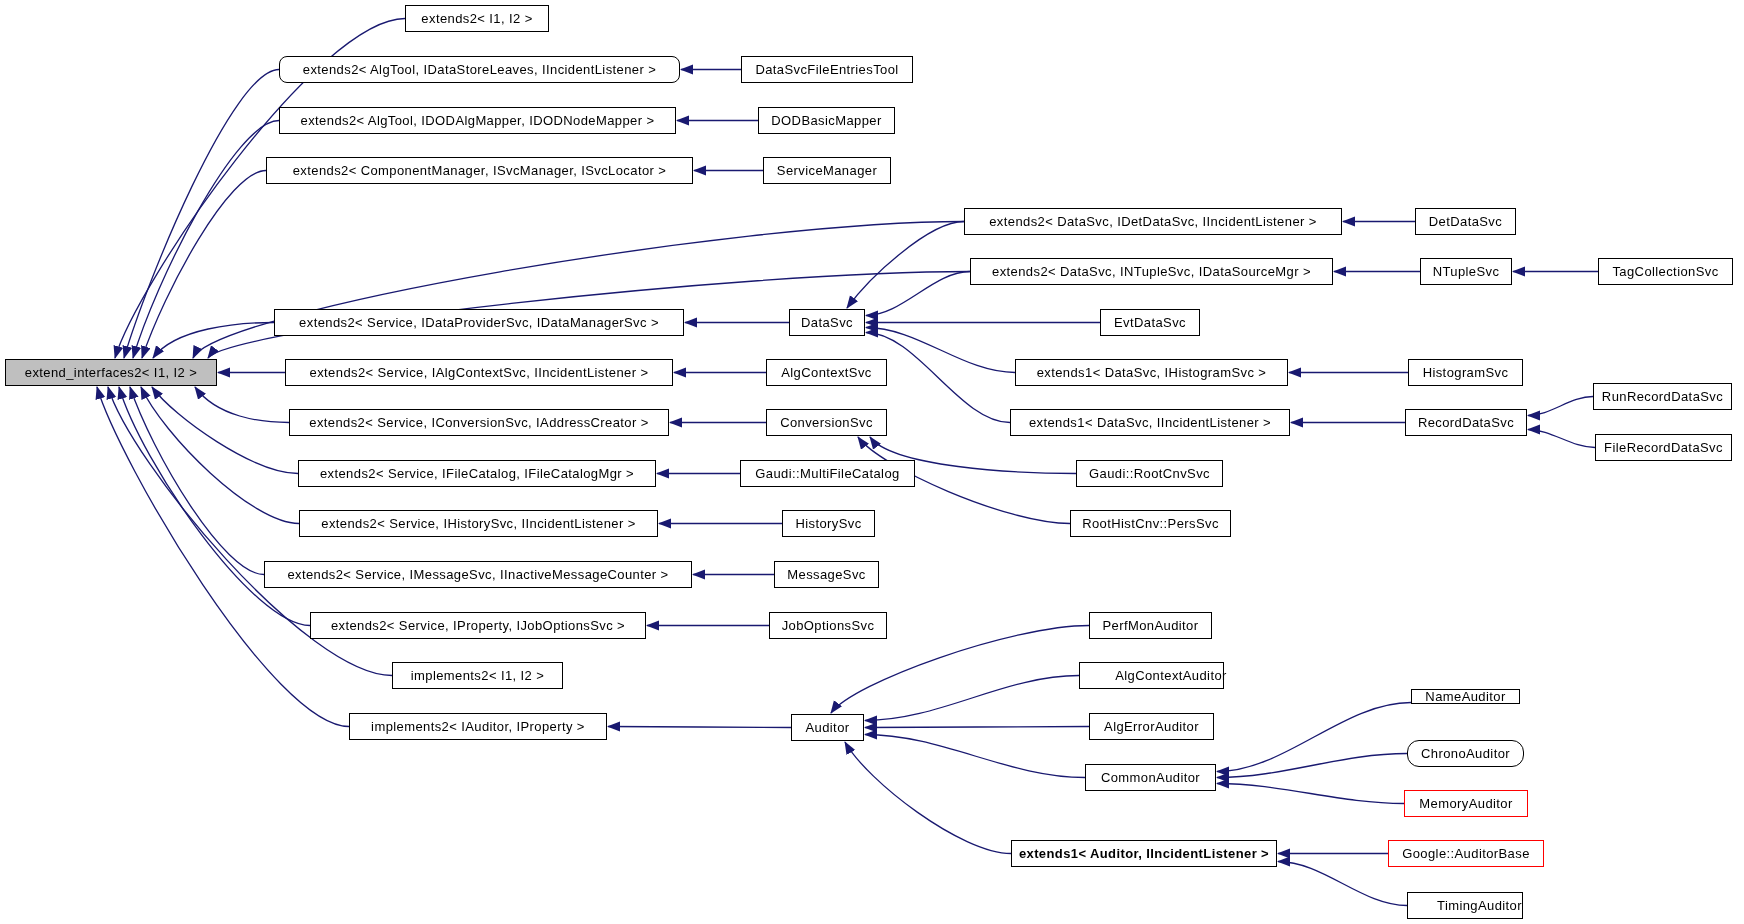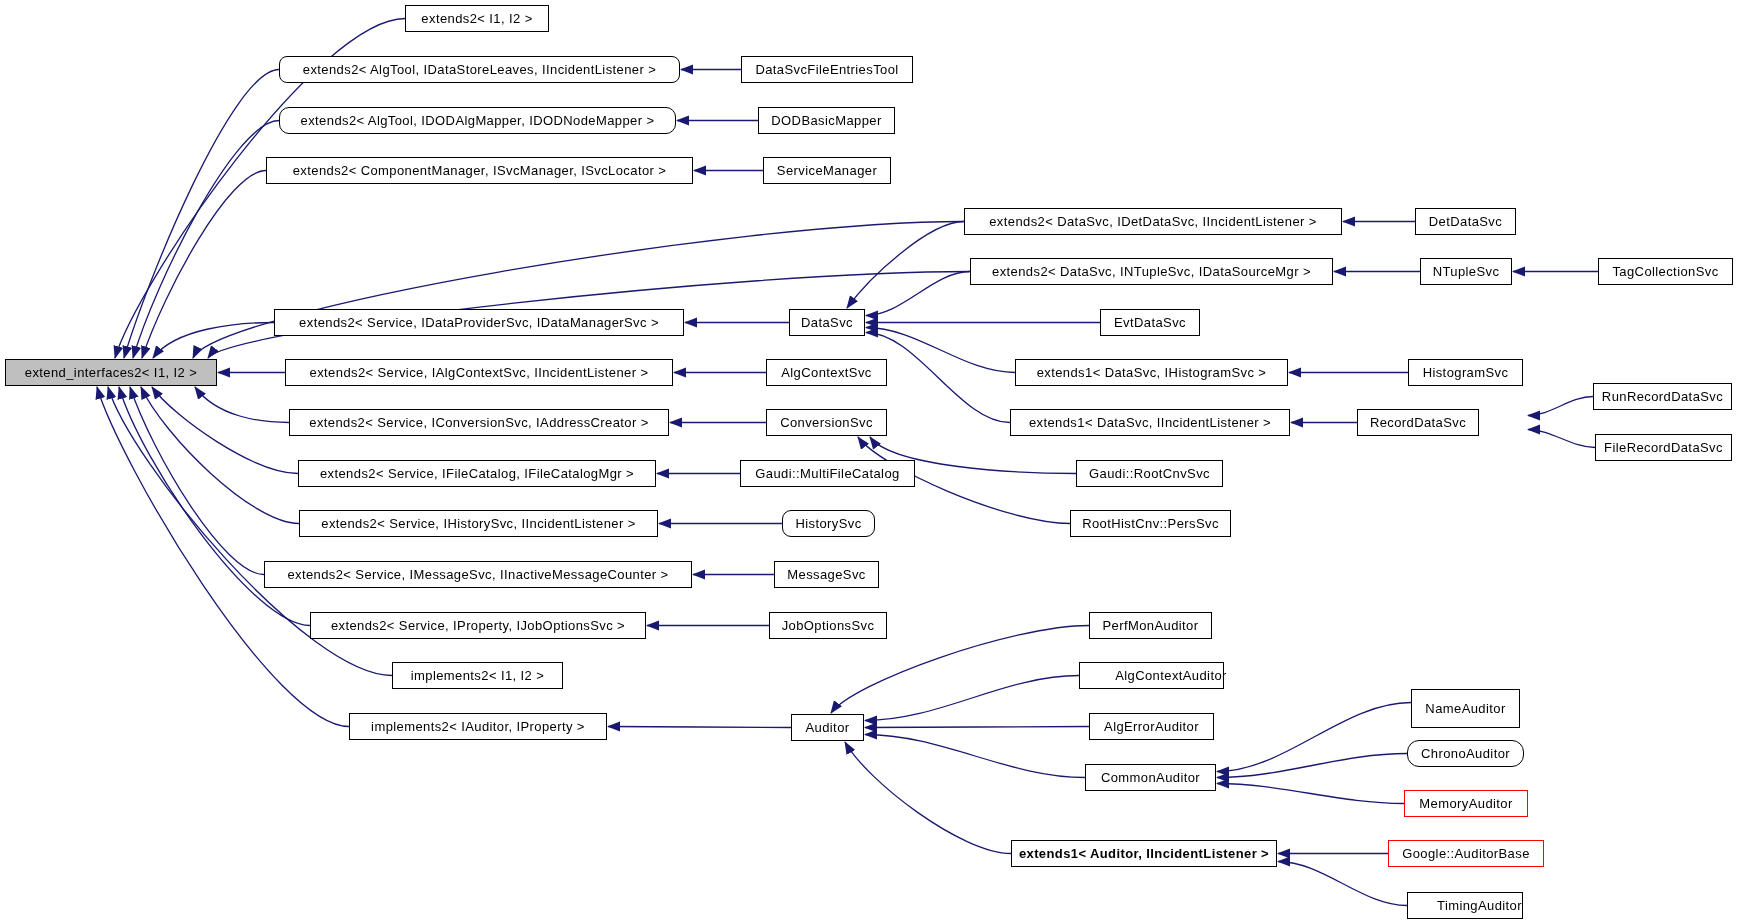--- a/index.html
+++ b/index.html
@@ -99,21 +99,21 @@
       <path d="M1411,702.5 C1343.1,702.5 1284.9,771.5 1217,771.5" class="edge" marker-end="url(#arrow)"></path>
       <path d="M1407,753.5 C1340.5,753.5 1283.5,777.5 1217,777.5" class="edge" marker-end="url(#arrow)"></path>
       <path d="M1404,803.5 C1338.55,803.5 1282.45,783.5 1217,783.5" class="edge" marker-end="url(#arrow)"></path>
       <path d="M1388,853.5 C1349.5,853.5 1316.5,853.5 1278,853.5" class="edge" marker-end="url(#arrow)"></path>
       <path d="M1407,905.5 C1361.85,905.5 1323.15,861.5 1278,861.5" class="edge" marker-end="url(#arrow)"></path>
     </svg>
   <div id="nodes-layer">
       <div class="node root" style="left: 5px; top: 359px; width: 212px; height: 27px;">extend_interfaces2&lt; I1, I2 &gt;</div>
       <div class="node" style="left: 405px; top: 5px; width: 144px; height: 27px;">extends2&lt; I1, I2 &gt;</div>
       <div class="node" style="left: 279px; top: 56px; width: 401px; height: 27px; border-radius: 8px;">extends2&lt; AlgTool, IDataStoreLeaves, IIncidentListener &gt;</div>
-      <div class="node" style="left: 279px; top: 107px; width: 397px; height: 27px; border-radius: 10px;">extends2&lt; AlgTool, IDODAlgMapper, IDODNodeMapper &gt;</div>
+      <div class="node" style="left: 279px; top: 107px; width: 397px; height: 27px;">extends2&lt; AlgTool, IDODAlgMapper, IDODNodeMapper &gt;</div>
       <div class="node" style="left: 266px; top: 157px; width: 427px; height: 27px;">extends2&lt; ComponentManager, ISvcManager, ISvcLocator &gt;</div>
       <div class="node" style="left: 964px; top: 208px; width: 378px; height: 27px;">extends2&lt; DataSvc, IDetDataSvc, IIncidentListener &gt;</div>
       <div class="node" style="left: 970px; top: 258px; width: 363px; height: 27px;">extends2&lt; DataSvc, INTupleSvc, IDataSourceMgr &gt;</div>
       <div class="node" style="left: 274px; top: 309px; width: 410px; height: 27px;">extends2&lt; Service, IDataProviderSvc, IDataManagerSvc &gt;</div>
       <div class="node" style="left: 285px; top: 359px; width: 388px; height: 27px;">extends2&lt; Service, IAlgContextSvc, IIncidentListener &gt;</div>
       <div class="node" style="left: 289px; top: 409px; width: 380px; height: 27px;">extends2&lt; Service, IConversionSvc, IAddressCreator &gt;</div>
       <div class="node" style="left: 298px; top: 460px; width: 358px; height: 27px;">extends2&lt; Service, IFileCatalog, IFileCatalogMgr &gt;</div>
       <div class="node" style="left: 299px; top: 510px; width: 359px; height: 27px;">extends2&lt; Service, IHistorySvc, IIncidentListener &gt;</div>
       <div class="node" style="left: 264px; top: 561px; width: 428px; height: 27px;">extends2&lt; Service, IMessageSvc, IInactiveMessageCounter &gt;</div>
       <div class="node" style="left: 310px; top: 612px; width: 336px; height: 27px;">extends2&lt; Service, IProperty, IJobOptionsSvc &gt;</div>
@@ -125,34 +125,34 @@
       <div class="node" style="left: 1415px; top: 208px; width: 101px; height: 27px;">DetDataSvc</div>
       <div class="node" style="left: 1420px; top: 258px; width: 92px; height: 27px;">NTupleSvc</div>
       <div class="node" style="left: 1598px; top: 258px; width: 135px; height: 27px;">TagCollectionSvc</div>
       <div class="node" style="left: 789px; top: 309px; width: 76px; height: 27px;">DataSvc</div>
       <div class="node" style="left: 1100px; top: 309px; width: 100px; height: 27px;">EvtDataSvc</div>
       <div class="node" style="left: 766px; top: 359px; width: 121px; height: 27px;">AlgContextSvc</div>
       <div class="node" style="left: 1015px; top: 359px; width: 273px; height: 27px;">extends1&lt; DataSvc, IHistogramSvc &gt;</div>
       <div class="node" style="left: 1408px; top: 359px; width: 115px; height: 27px;">HistogramSvc</div>
       <div class="node" style="left: 766px; top: 409px; width: 121px; height: 27px;">ConversionSvc</div>
       <div class="node" style="left: 1010px; top: 409px; width: 280px; height: 27px;">extends1&lt; DataSvc, IIncidentListener &gt;</div>
-      <div class="node" style="left: 1357px; top: 409px; width: 122px; height: 27px;">RecordDataSvc</div>
+      <div class="node" style="left: 1405px; top: 409px; width: 122px; height: 27px;">RecordDataSvc</div>
       <div class="node" style="left: 1593px; top: 383px; width: 139px; height: 27px;">RunRecordDataSvc</div>
       <div class="node" style="left: 1595px; top: 434px; width: 137px; height: 27px;">FileRecordDataSvc</div>
       <div class="node" style="left: 740px; top: 460px; width: 175px; height: 27px;">Gaudi::MultiFileCatalog</div>
       <div class="node" style="left: 1076px; top: 460px; width: 147px; height: 27px;">Gaudi::RootCnvSvc</div>
-      <div class="node" style="left: 782px; top: 510px; width: 93px; height: 27px; border-radius: 9px;">HistorySvc</div>
+      <div class="node" style="left: 782px; top: 510px; width: 93px; height: 27px;">HistorySvc</div>
       <div class="node" style="left: 1070px; top: 510px; width: 161px; height: 27px;">RootHistCnv::PersSvc</div>
       <div class="node" style="left: 774px; top: 561px; width: 105px; height: 27px;">MessageSvc</div>
       <div class="node" style="left: 769px; top: 612px; width: 118px; height: 27px;">JobOptionsSvc</div>
       <div class="node" style="left: 1089px; top: 612px; width: 123px; height: 27px;">PerfMonAuditor</div>
       <div class="node" style="left: 1079px; top: 662px; width: 145px; height: 27px; padding-left: 39px;">AlgContextAuditor</div>
       <div class="node" style="left: 791px; top: 714px; width: 73px; height: 27px;">Auditor</div>
       <div class="node" style="left: 1089px; top: 713px; width: 125px; height: 27px;">AlgErrorAuditor</div>
-      <div class="node" style="left: 1411px; top: 689px; width: 109px; height: 39px;">NameAuditor</div>
+      <div class="node" style="left: 1411px; top: 689px; width: 109px; height: 15px;">NameAuditor</div>
       <div class="node" style="left: 1407px; top: 740px; width: 117px; height: 27px; border-radius: 12px;">ChronoAuditor</div>
       <div class="node" style="left: 1085px; top: 764px; width: 131px; height: 27px;">CommonAuditor</div>
       <div class="node highlight" style="left: 1404px; top: 790px; width: 124px; height: 27px;">MemoryAuditor</div>
       <div class="node" style="left: 1011px; top: 840px; width: 266px; height: 27px; font-weight: bold;">extends1&lt; Auditor, IIncidentListener &gt;</div>
       <div class="node highlight" style="left: 1388px; top: 840px; width: 156px; height: 27px;">Google::AuditorBase</div>
       <div class="node" style="left: 1407px; top: 892px; width: 116px; height: 27px; padding-left: 29px;">TimingAuditor</div>
     </div>
 </div>
 
 </body></html>

